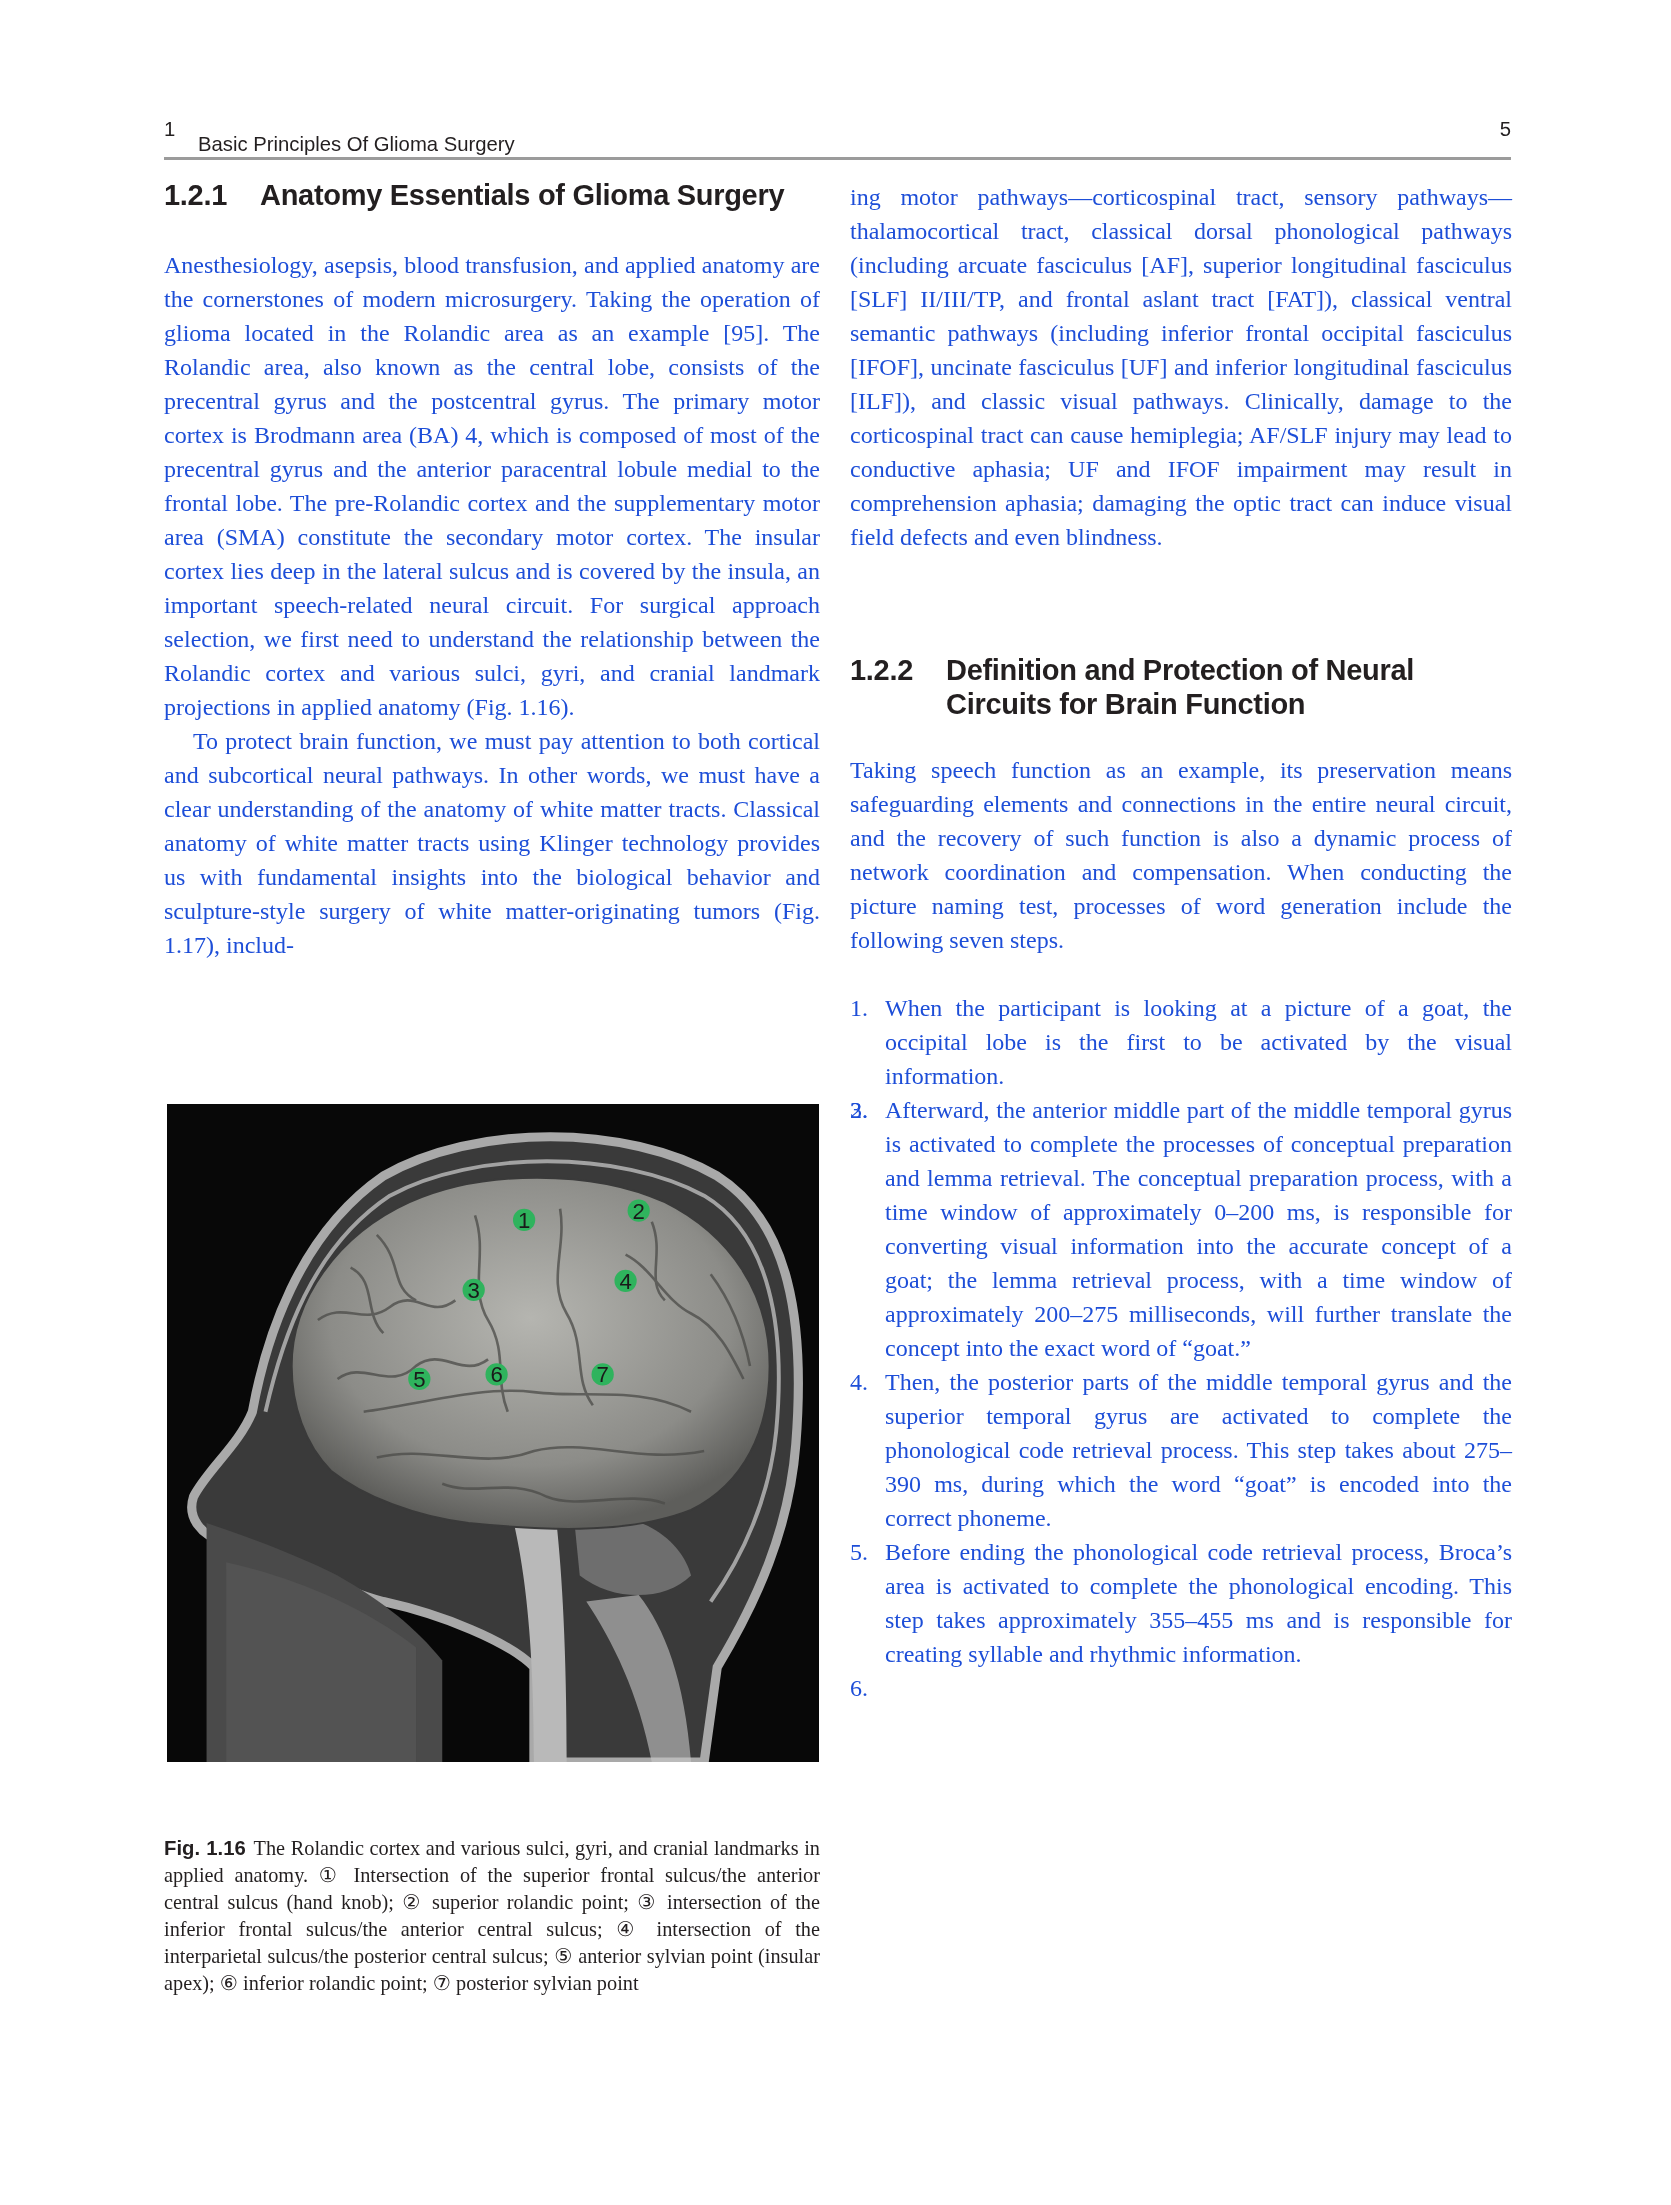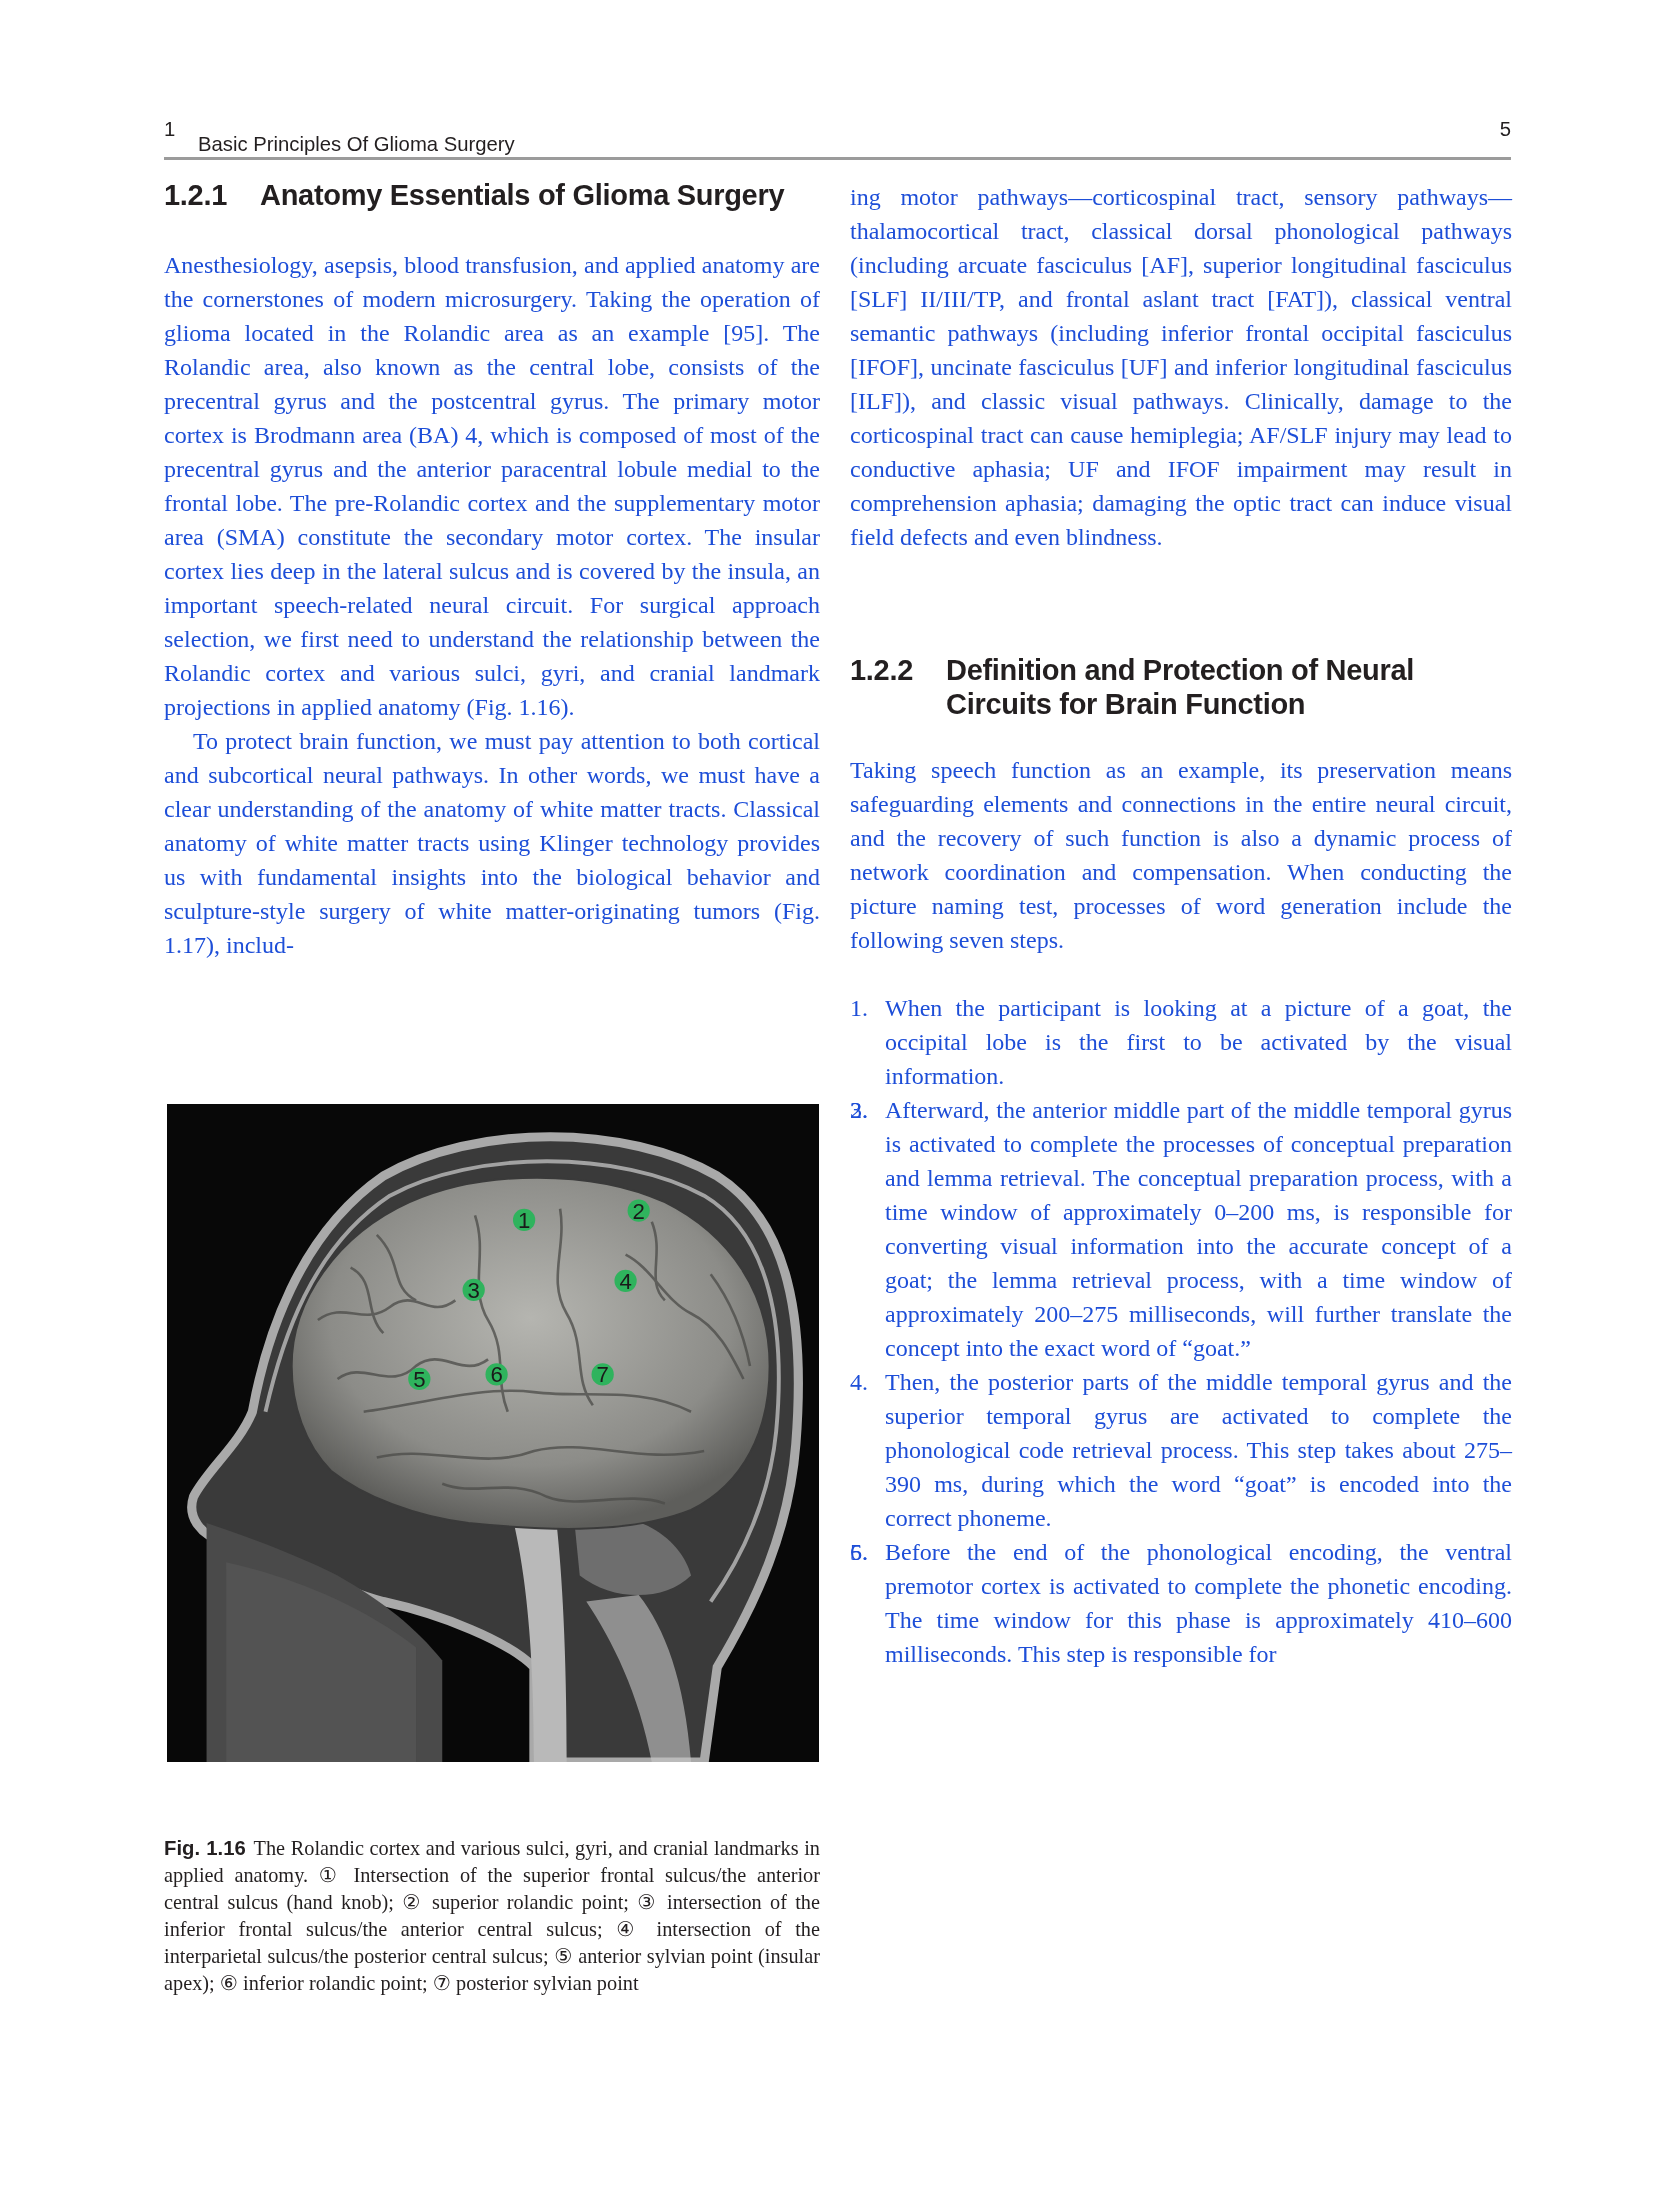--- a/index.html
+++ b/index.html
@@ -136,19 +136,19 @@
   <div class="col col-right" style="top: 753px;">
     <p>Taking speech function as an example, its preservation means safeguarding elements and connections in the entire neural circuit, and the recovery of such function is also a dynamic process of network coordination and compensation. When conducting the picture naming test, processes of word generation include the following seven steps.</p>
   </div>
 
   <div class="col col-right" style="top: 991px;">
     <ol class="steps">
       <li><span class="marker">1.</span><span>When the participant is looking at a picture of a goat, the occipital lobe is the first to be activated by the visual information.</span></li>
       <li><span class="marker">2.</span></li>
       <li><span class="marker">3.</span><span>Afterward, the anterior middle part of the middle temporal gyrus is activated to complete the processes of conceptual preparation and lemma retrieval. The conceptual preparation process, with a time window of approximately 0–200 ms, is responsible for converting visual information into the accurate concept of a goat; the lemma retrieval process, with a time window of approximately 200–275 milliseconds, will further translate the concept into the exact word of “goat.”</span></li>
       <li><span class="marker">4.</span><span>Then, the posterior parts of the middle temporal gyrus and the superior temporal gyrus are activated to complete the phonological code retrieval process. This step takes about 275–390 ms, during which the word “goat” is encoded into the correct phoneme.</span></li>
-      <li><span class="marker">5.</span></li>
-      <li><span class="marker">6.</span><span>Before the end of the phonological encoding, the ventral premotor cortex is activated to complete the phonetic encoding. The time window for this phase is approximately 410–600 milliseconds. This step is responsible for</span></li>
+      <li><span class="marker">5.</span><span>Before ending the phonological code retrieval process, Broca’s area is activated to complete the phonological encoding. This step takes approximately 355–455 ms and is responsible for creating syllable and rhythmic information.</span></li>
+      <li><span class="marker">6.</span></li>
     </ol>
   </div>
 
 </div>
 
 
 </body></html>

